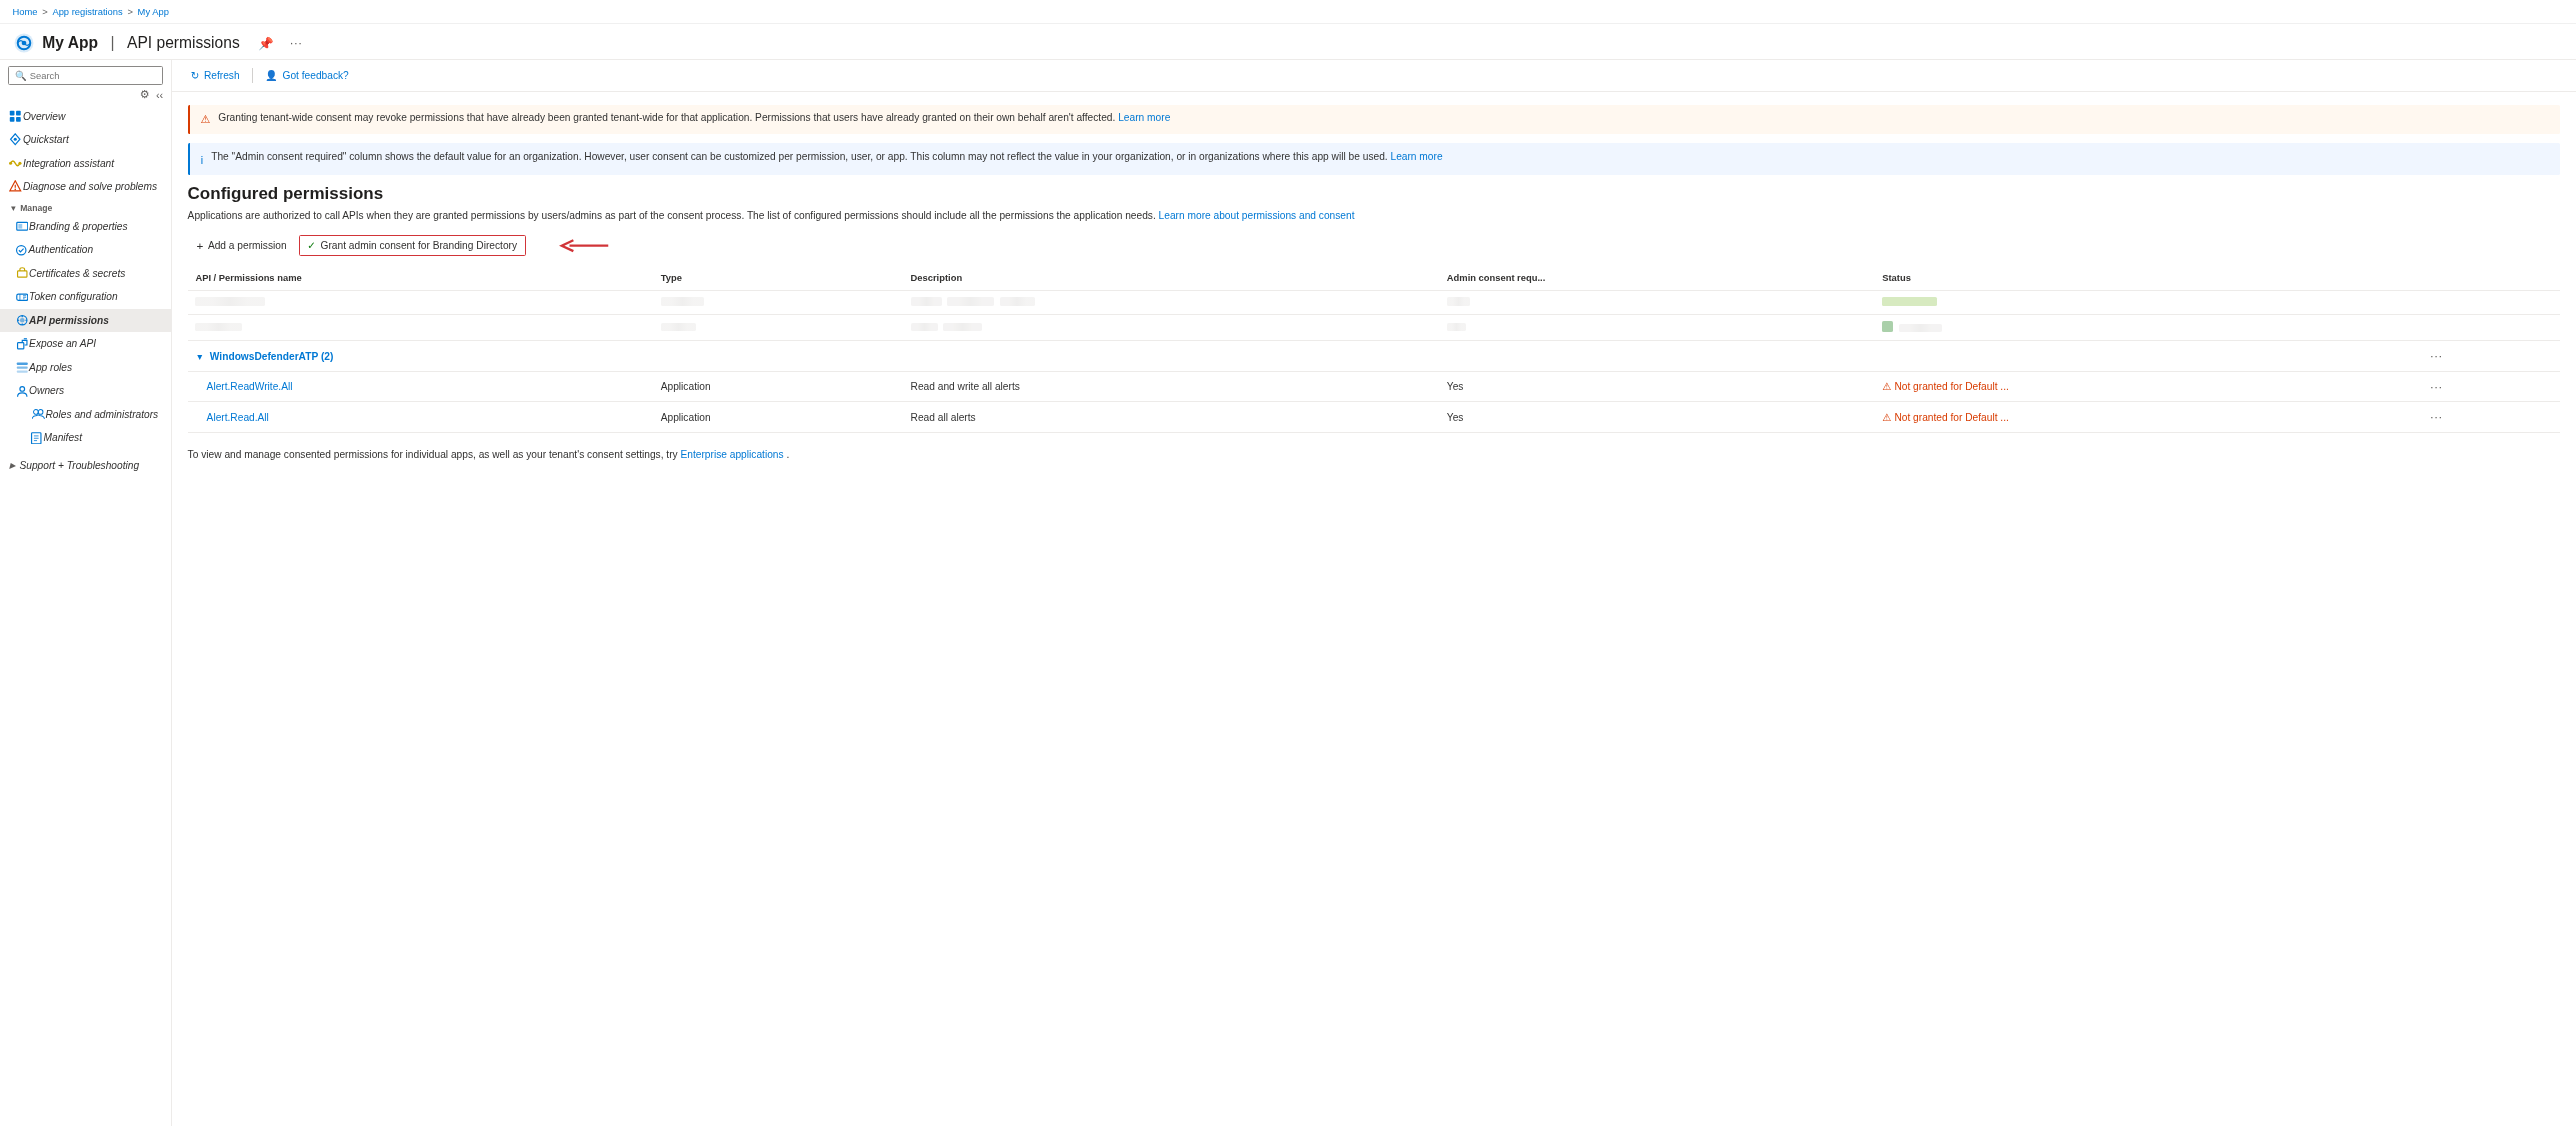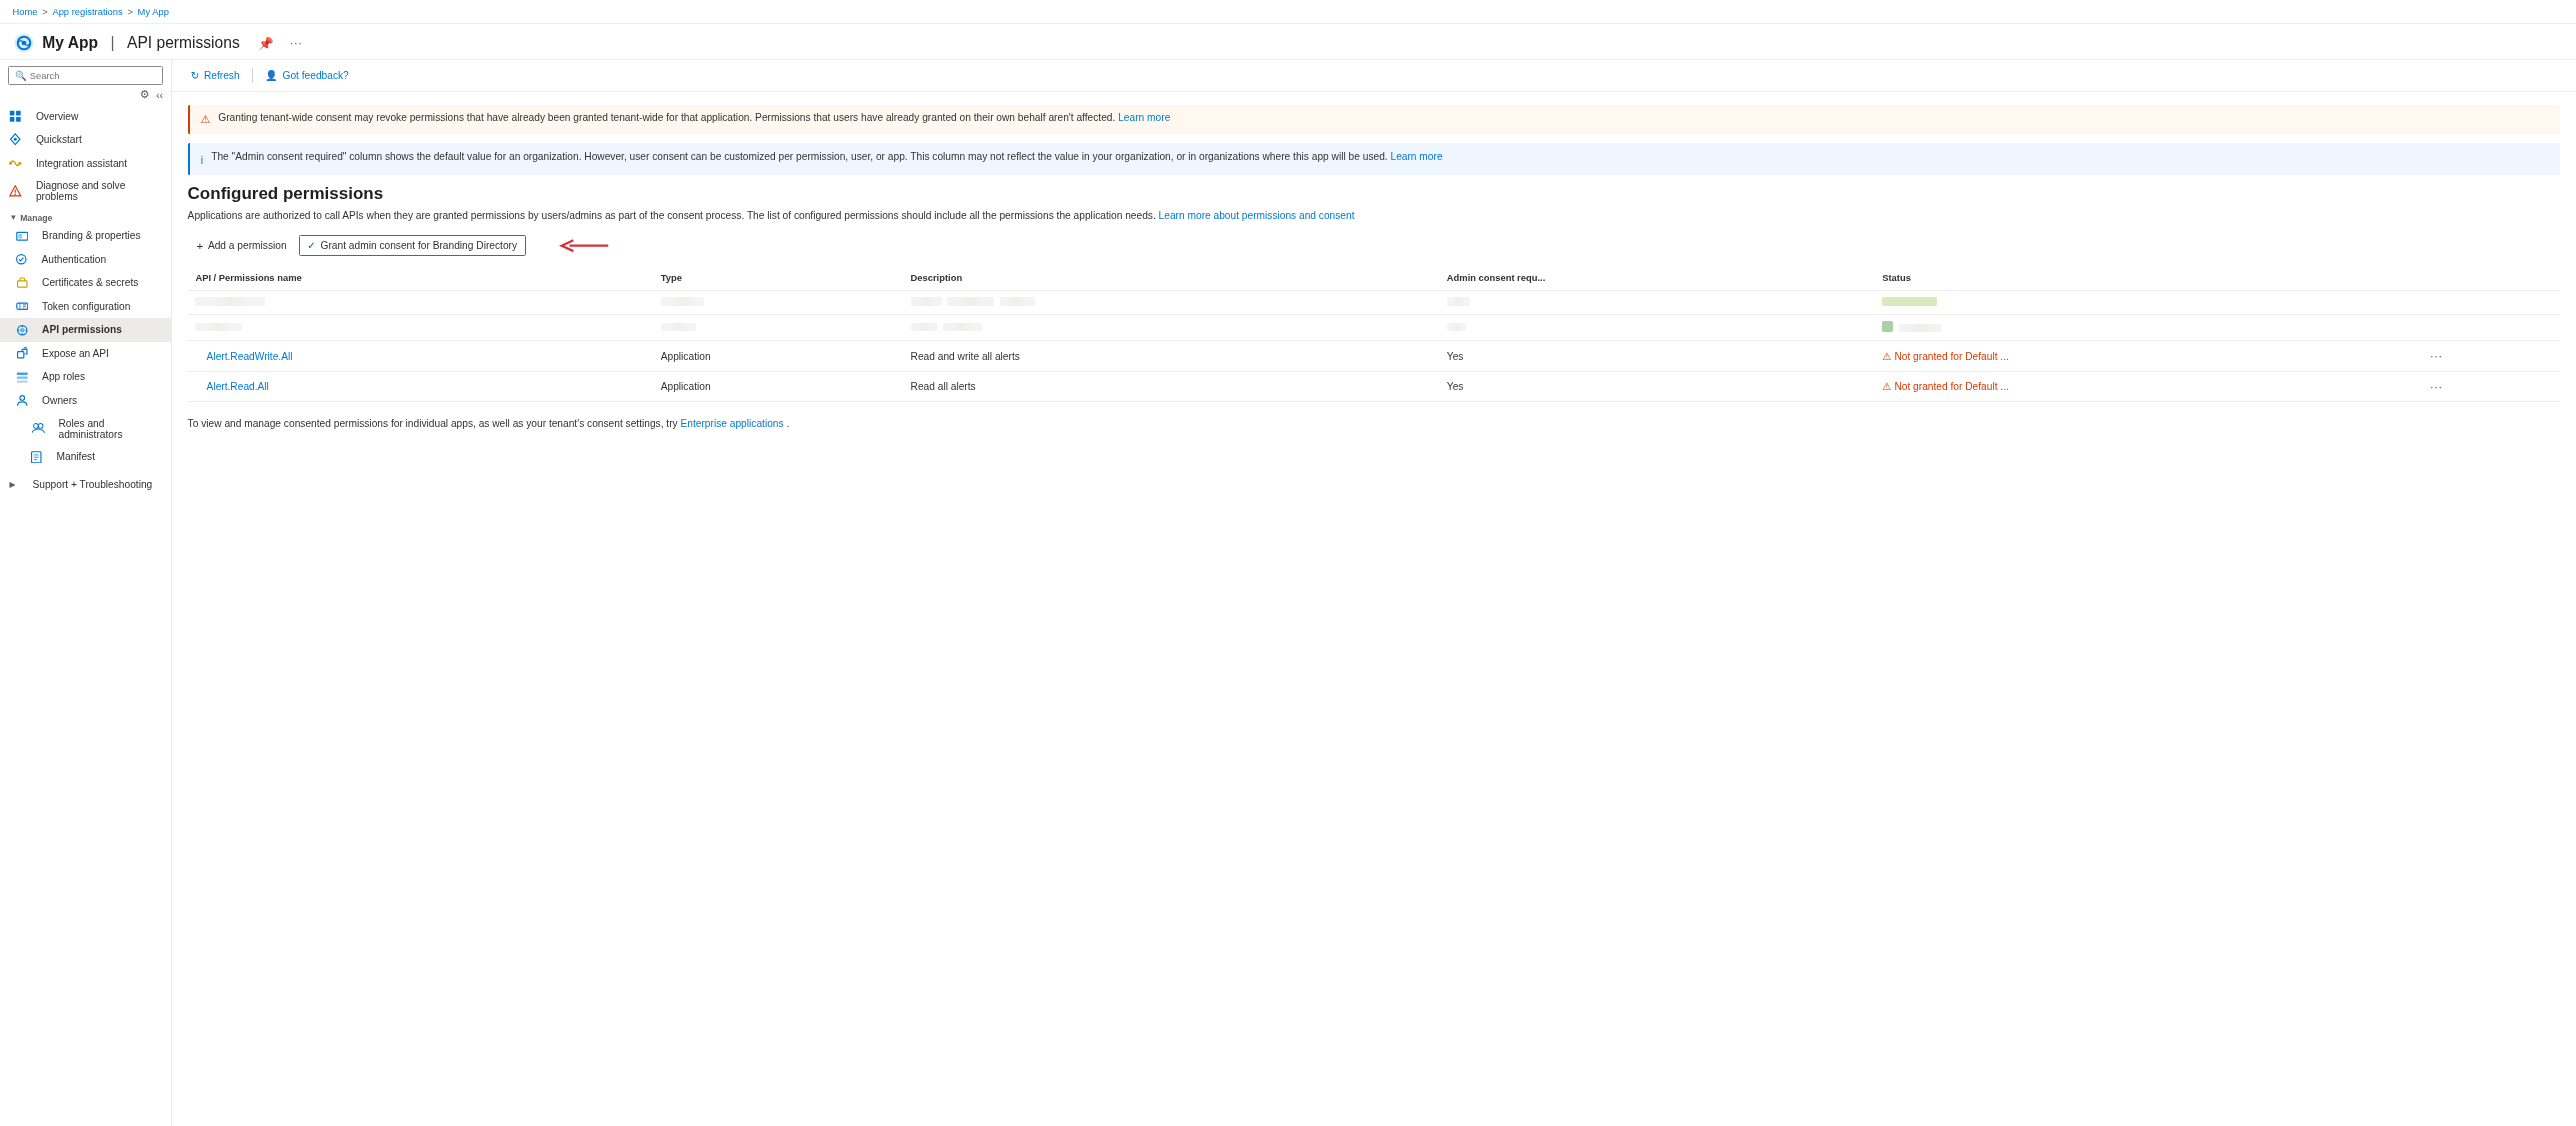--- a/index.html
+++ b/index.html
@@ -17,21 +17,21 @@
 
     
     .layout { display: flex; flex: 1; overflow: hidden; }
 
     
     .sidebar { width: 172px; min-width: 172px; border-right: 0.8px solid #edebe9; overflow-y: auto; background: #fff; padding-bottom: 15.6px; }
     .sidebar-search-wrapper { display: flex; align-items: center; border: 0.8px solid #8a8886; border-radius: 1.6px; padding: 3.1px 6.2px; gap: 3.1px; }
     .sidebar-search-wrapper input { border: none; outline: none; font-size: 9.4px; flex: 1; }
     .sidebar-action-btn { background: none; border: none; cursor: pointer; color: #605e5c; font-size: 11px; }
 
-    .sidebar-item { display: flex; align-items: center; gap: 14px; padding: 5.5px 9.4px; cursor: pointer; font-size: 10.2px; color: #323130; }
+    .sidebar-item { display: flex; align-items: center; gap: 1px; padding: 5.5px 9.4px; cursor: pointer; font-size: 10.2px; color: #323130; font-style: italic; }
     .sidebar-item.active { background: #edebe9; font-weight: 600; }
     .sidebar-item .item-icon { width: 12.5px; height: 12.5px; display: flex; align-items: center; justify-content: center; flex-shrink: 0; }
     .sidebar-section { padding: 4.7px 9.4px 1.6px; font-size: 8.6px; font-weight: 600; color: #605e5c; display: flex; align-items: center; gap: 3.1px; cursor: pointer; }
     .sidebar-section .chevron { font-size: 7.8px; }
 
     
     .toolbar { display: flex; align-items: center; gap: 3.1px; padding: 6.2px 12.5px; border-bottom: 0.8px solid #edebe9; }
     .toolbar-btn { display: flex; align-items: center; gap: 4.7px; background: none; border: none; cursor: pointer; padding: 3.9px 6.2px; font-size: 10.2px; color: #0078d4; border-radius: 1.6px; }
     .toolbar-divider { width: 0.8px; height: 15.6px; background: #d2d0ce; margin: 0 3.1px; }
 
@@ -377,20 +377,29 @@
               <td>
                 <span class="blur-box" style="width:19.5px;height:8.6px;display:inline-block;"></span>
               </td>
               <td>
                 <span class="blur-box" style="width:11px;height:11px;display:inline-block;background:#107c10;border-radius:1.6px;"></span>
                 <span class="blur-box" style="width:43px;height:8.6px;display:inline-block;margin-left:3.1px;"></span>
               </td>
               <td></td>
             </tr>
 
+            <tr class="group-row">
+              <td colspan="5">
+                <span class="group-chevron">▼</span>
+                <a href="#" class="link-blue">WindowsDefenderATP (2)</a>
+              </td>
+              <td>
+                <button class="dots-btn">···</button>
+              </td>
+            </tr>
 
             <tr>
               <td style="padding-left:19px;">
                 <a href="#" class="link-blue">Alert.ReadWrite.All</a>
               </td>
               <td>Application</td>
               <td>Read and write all alerts</td>
               <td>Yes</td>
               <td>
                 <span class="status-warning">

